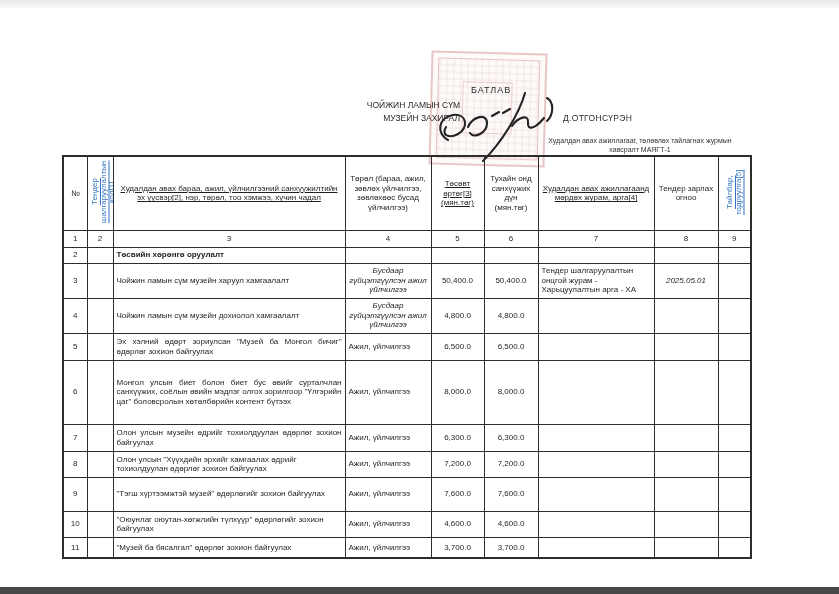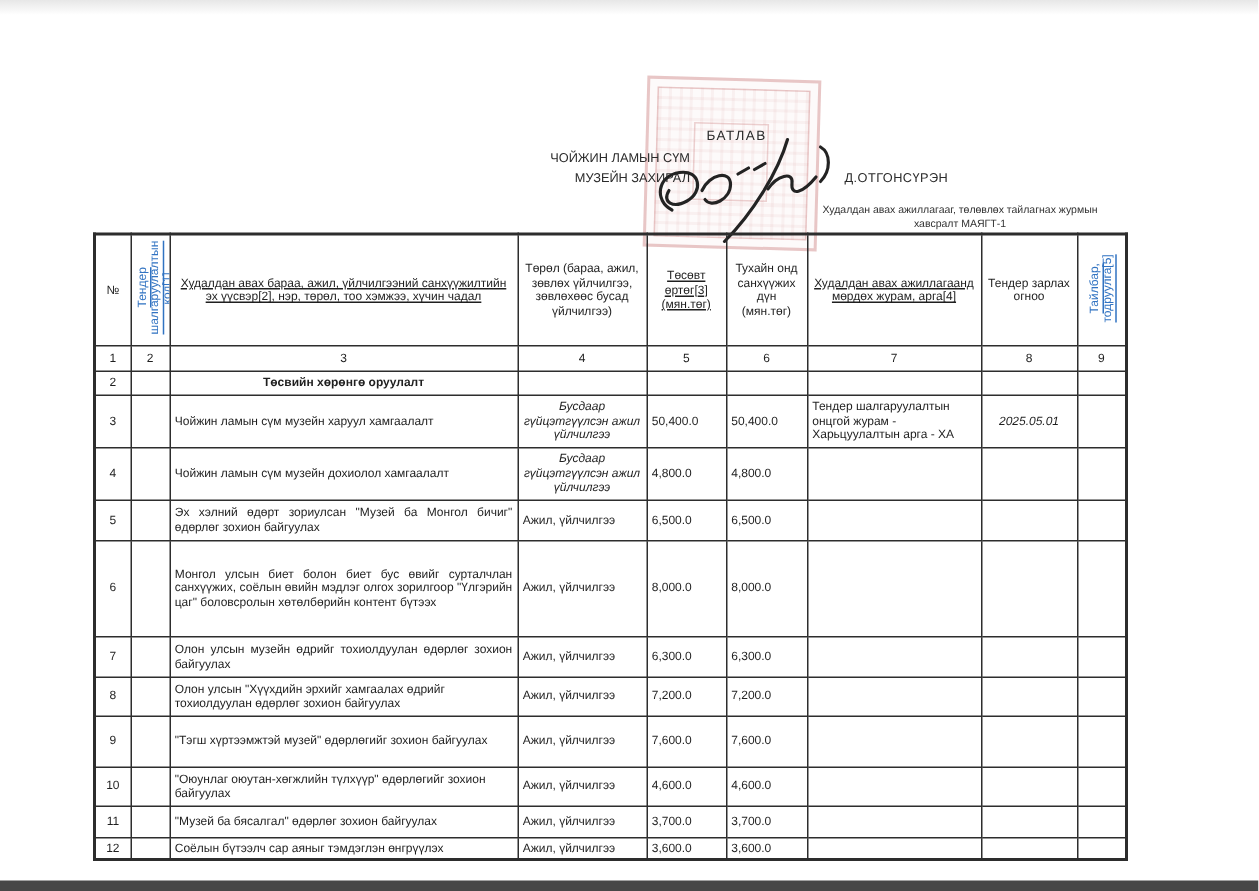--- a/index.html
+++ b/index.html
@@ -37,23 +37,23 @@
   
   table.plan{position:absolute;left:62px;top:155px;width:688px;
     border-collapse:collapse;table-layout:fixed;border:2px solid #2d2d2d;}
   table.plan td{border:1px solid #2d2d2d;font-size:8px;line-height:9.5px;
     padding:1px 3px;vertical-align:middle;overflow:hidden;color:#1f1f1f;}
   .blu{color:#3173c2;text-decoration:underline;text-underline-offset:1px;}
   .hd td{text-align:center;font-size:7.5px;line-height:9px;}
   .vert{writing-mode:vertical-rl;transform:rotate(180deg);display:inline-block;
     max-height:68px;line-height:8.5px;}
   .numrow td{text-align:center;height:14px;}
-  .section-title{font-weight:bold;text-align:center;font-size:8.5px;}
+  .section-title{font-weight:bold;font-size:8.5px;}
   .cnum{text-align:center;}
-  .amt{text-align:left;}
+  .amt{text-align:center;}
   .ctr{text-align:center;font-style:italic;}
   .jst{text-align:justify;}
   .proc{text-align:left;line-height:10px;}
   .u{}
   tr.h73{height:73px;} tr.h16{height:16px;} tr.h35{height:35px;}
   tr.h27{height:27px;} tr.h64{height:64px;} tr.h26{height:26px;}
   tr.h34{height:34px;} tr.h21{height:21px;} tr.h15{height:15px;}
 </style>
 </head>
 <body>
@@ -242,27 +242,16 @@
     <td></td>
     <td>"Музей ба бясалгал" өдөрлөг зохион байгуулах</td>
     <td>Ажил, үйлчилгээ</td>
     <td class="amt">3,700.0</td>
     <td class="amt">3,700.0</td>
     <td></td>
     <td></td>
     <td></td>
   </tr>
 
-  <tr class="h15">
-    <td class="cnum">12</td>
-    <td></td>
-    <td>Соёлын бүтээлч сар аяныг тэмдэглэн өнгрүүлэх</td>
-    <td>Ажил, үйлчилгээ</td>
-    <td class="amt">3,600.0</td>
-    <td class="amt">3,600.0</td>
-    <td></td>
-    <td></td>
-    <td></td>
-  </tr>
 </tbody>
   </table>
 
 <div class="scan-bottom-bar"></div>
 
 </body></html>

